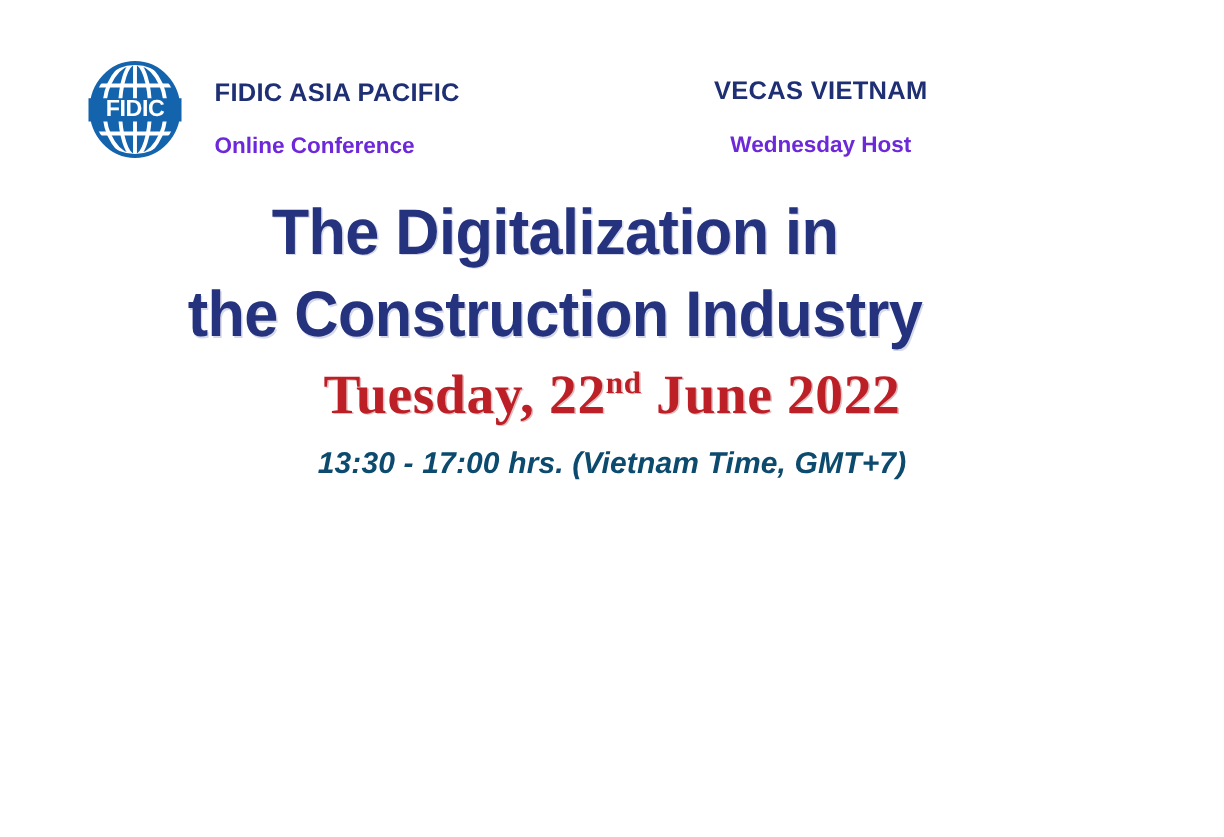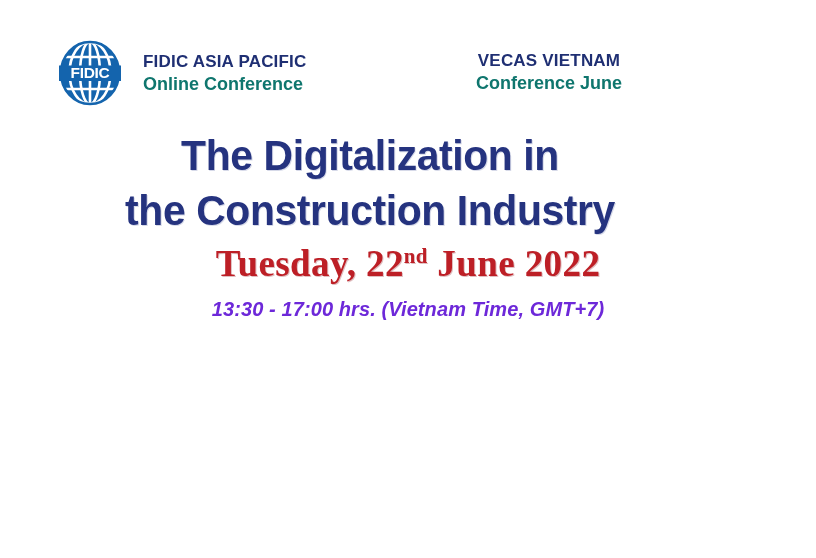--- a/index.html
+++ b/index.html
@@ -54,24 +54,24 @@
     font-weight: bold;
     font-size: 17px;
     letter-spacing: 0.2px;
     color: #1f2f73;
     line-height: 20px;
     white-space: nowrap;
   }
   .org-role {
     font-family: "Liberation Sans", sans-serif;
     font-weight: bold;
-    font-size: 18px;
-    color: #0f766e;
+    font-size: 15px;
+    color: #6d28d9;
     line-height: 19px;
-    margin-top: 3px;
+    margin-top: 16px;
     white-space: nowrap;
   }
 
   
   .fidic-mark {
     width: 64px;
     height: 66px;
     position: relative;
     flex: 0 0 auto;
   }
@@ -134,21 +134,21 @@
     position: absolute;
     left: 0;
     top: 296px;
     width: 816px;
     text-align: center;
     font-family: "Liberation Sans", sans-serif;
     font-weight: bold;
     font-style: italic;
     font-size: 20px;
     line-height: 26px;
-    color: #6d28d9;
+    color: #0c4a6e;
     letter-spacing: 0.1px;
     white-space: nowrap;
   }
 </style>
 </head>
 <body>
 
 <div class="slide">
 
   <div class="logo-band">
@@ -180,21 +180,21 @@
       </div>
       <div class="logo-text">
         <div class="org-name">FIDIC ASIA PACIFIC</div>
         <div class="org-role">Online Conference</div>
       </div>
     </div>
 
     <div class="logo-block vecas">
       <div class="logo-text">
         <div class="org-name">VECAS VIETNAM</div>
-        <div class="org-role">Conference June</div>
+        <div class="org-role">Wednesday Host</div>
       </div>
     </div>
 
   </div>
 
   <div class="title-block">
     <div class="title-line">The Digitalization in</div>
     <div class="title-line">the Construction Industry</div>
   </div>
 

